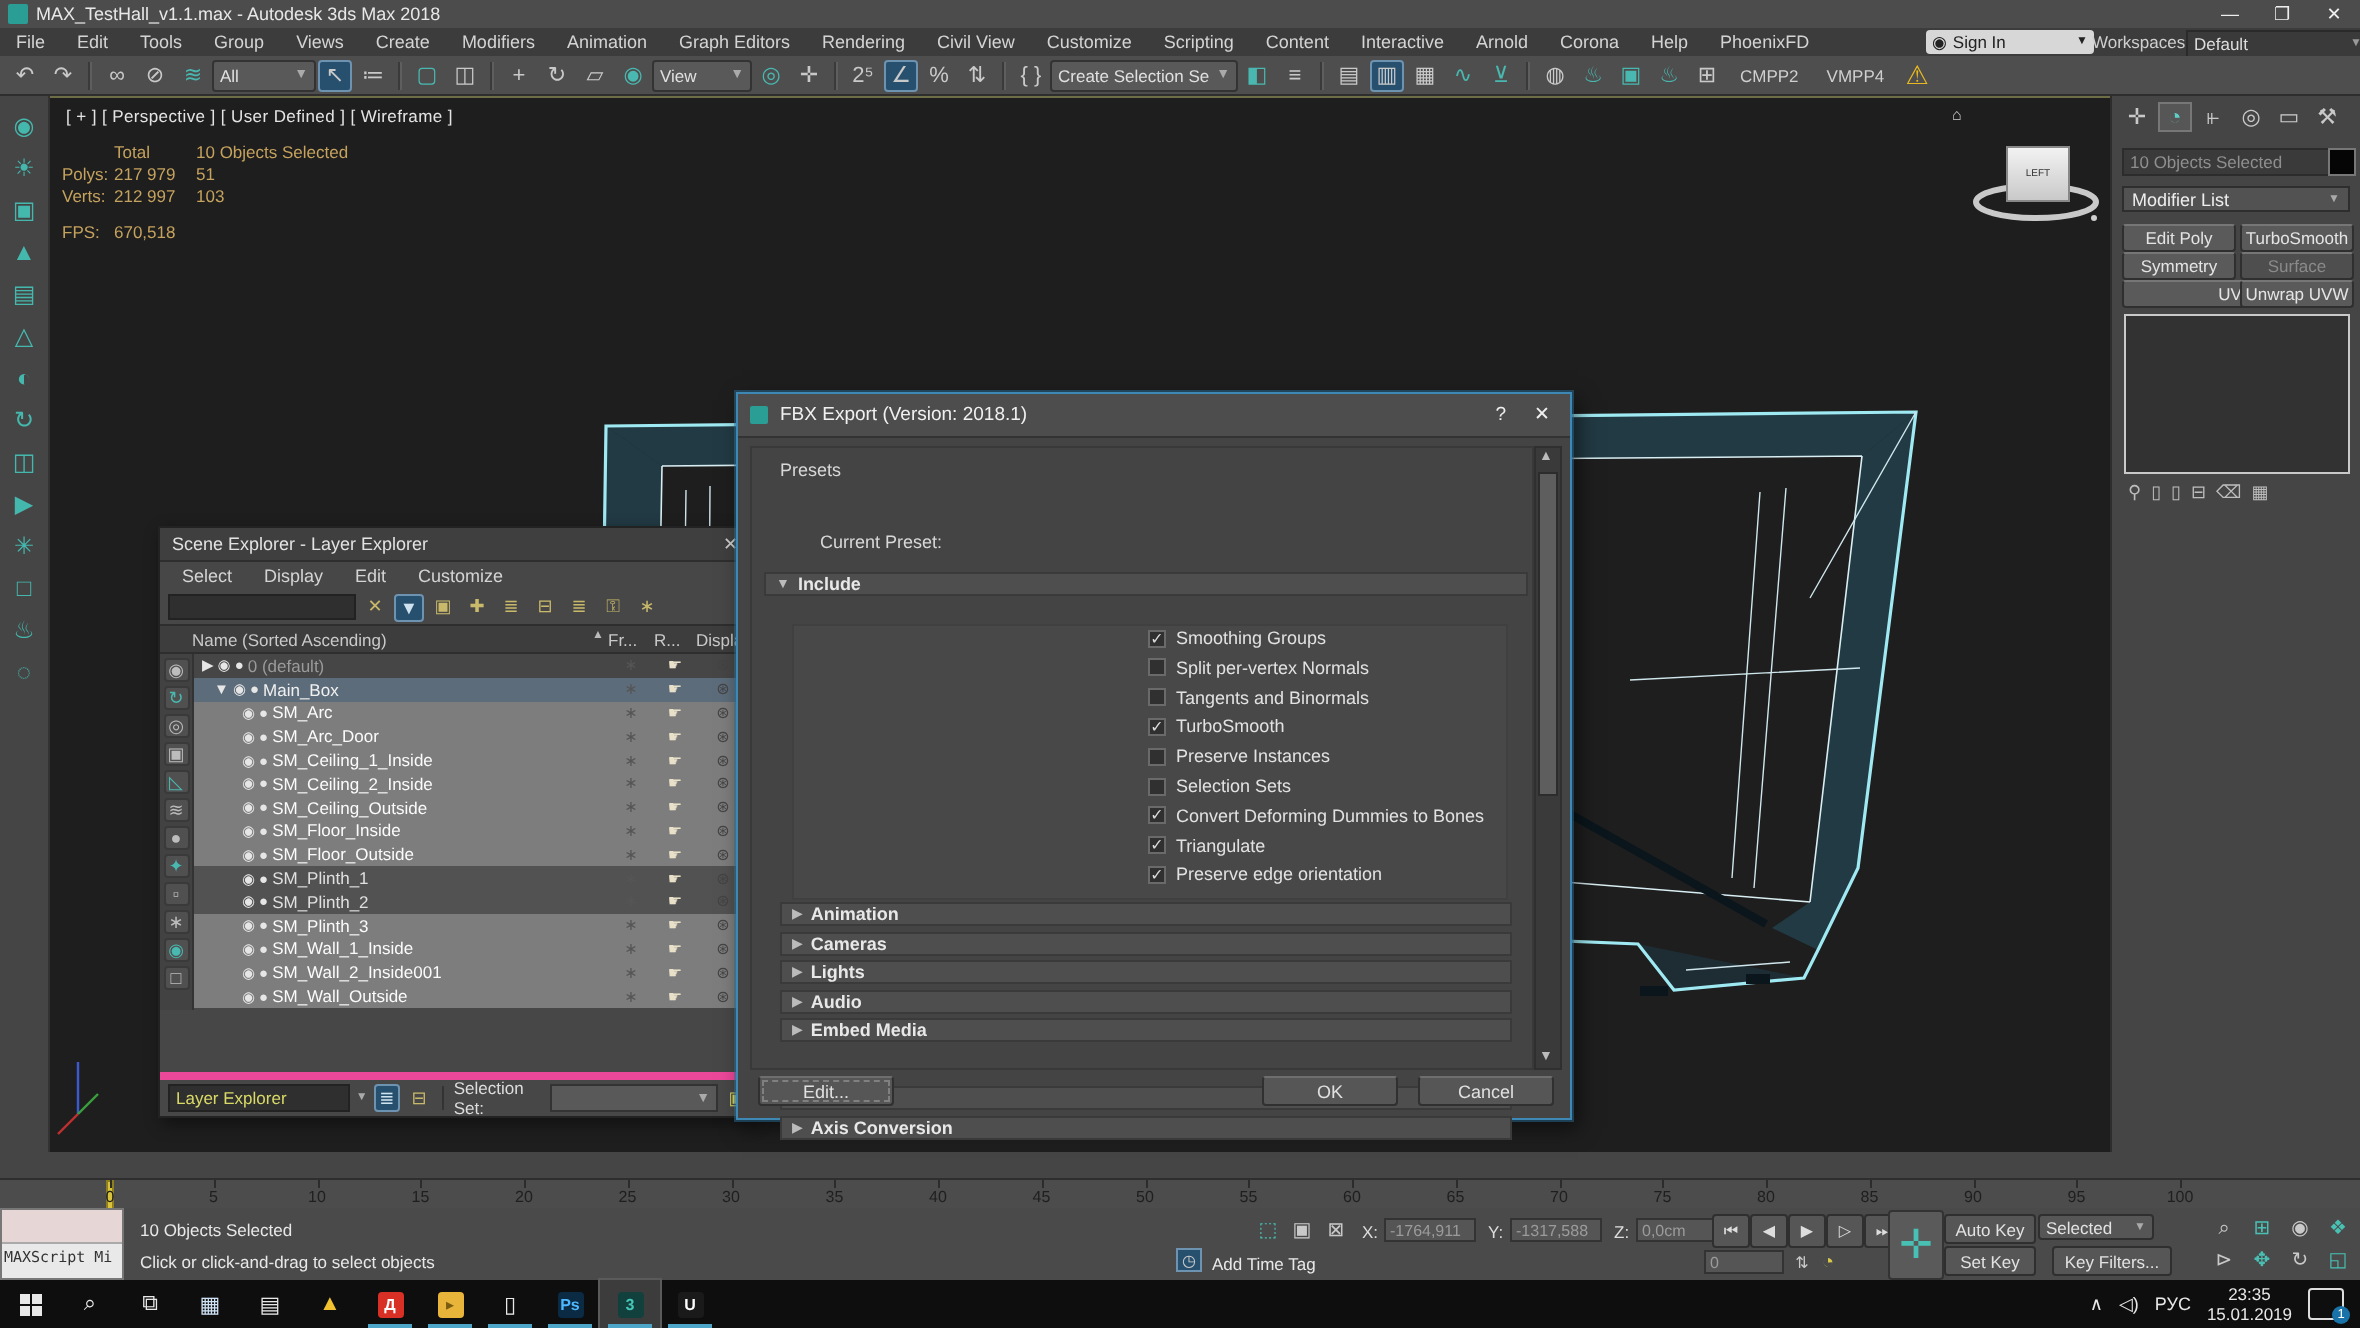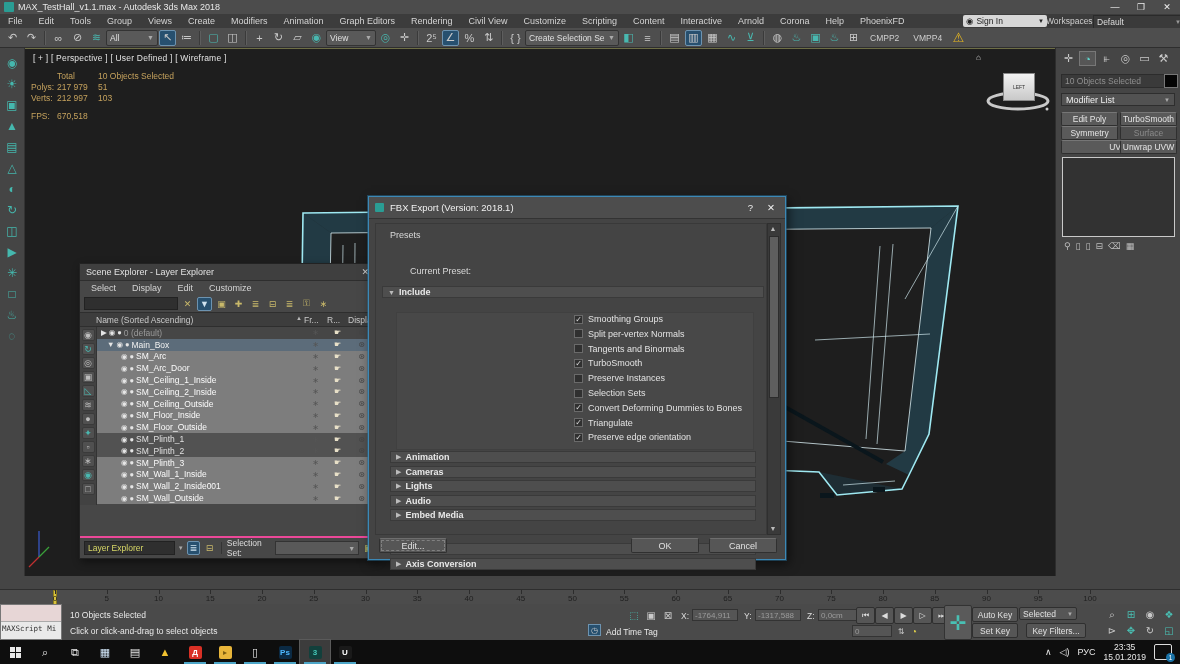--- a/index.html
+++ b/index.html
@@ -52,21 +52,21 @@
   .srow{height:11.8px;display:flex;align-items:center;font-size:8.5px;color:#f0f0f0;position:relative;}
   .srow .nm{flex:1;overflow:hidden;white-space:nowrap;}
   .srow .c1{width:23px;text-align:center;color:#555;font-size:8px;}
   .srow .c2{width:21px;text-align:center;color:#e8e0c8;font-size:8px;}
   .srow .c3{width:27px;text-align:center;color:#444;font-size:8px;}
   .srow.def{background:#464646;color:#9a9a9a;}
   .srow.hl{background:#5c6c7a;}
   .srow.sel{background:#7d7d7d;color:#fbfbfb;}
   .srow.dim{background:#525252;color:#e0e0e0;}
   .ri{font-size:7.5px;margin-right:2px;color:#e6e6e6;}
-  #sxp-footer{position:absolute;left:0;bottom:0;width:100%;height:22px;border-top:2px solid #ec4899;display:flex;align-items:center;padding-left:4px;box-sizing:border-box;gap:3px;}
+  #sxp-footer{position:absolute;left:0;bottom:0;width:100%;height:22px;border-top:4px solid #ec4899;display:flex;align-items:center;padding-left:4px;box-sizing:border-box;gap:3px;}
   #sxp-mode{width:96px;height:12px;background:#2f2f2f;border:1px solid #222;color:#d9d967;font-size:8.5px;display:flex;align-items:center;padding:0 3px;}
   #selset-dd{width:88px;height:12px;background:#595959;border:1px solid #333;display:flex;align-items:center;justify-content:flex-end;padding:0 3px;color:#aaa;font-size:7px;}
 
   
   #dlg{left:368px;top:196px;width:418px;height:364px;background:#444;border:1px solid #3d88b5;box-shadow:0 0 0 1px rgba(40,110,150,.5),3px 4px 10px rgba(0,0,0,.55);box-sizing:border-box;}
   #dlg-title{height:21px;background:#4d4d4d;border-bottom:1px solid #333;display:flex;align-items:center;padding:0 6px;font-size:9.5px;color:#f0f0f0;gap:6px;}
   #dlg-client{position:absolute;left:6px;top:26px;right:18px;bottom:24px;background:#444;border:1px solid #393939;}
   #dlg-scroll{position:absolute;right:4px;top:26px;width:12px;bottom:24px;background:#3a3a3a;border:1px solid #2f2f2f;}
   #dlg-thumb{position:absolute;left:1px;top:12px;width:8px;height:160px;background:#5e5e5e;border:1px solid #2c2c2c;}
   .scr-ar{position:absolute;left:0;width:10px;height:10px;color:#bbb;font-size:7px;text-align:center;line-height:10px;}

